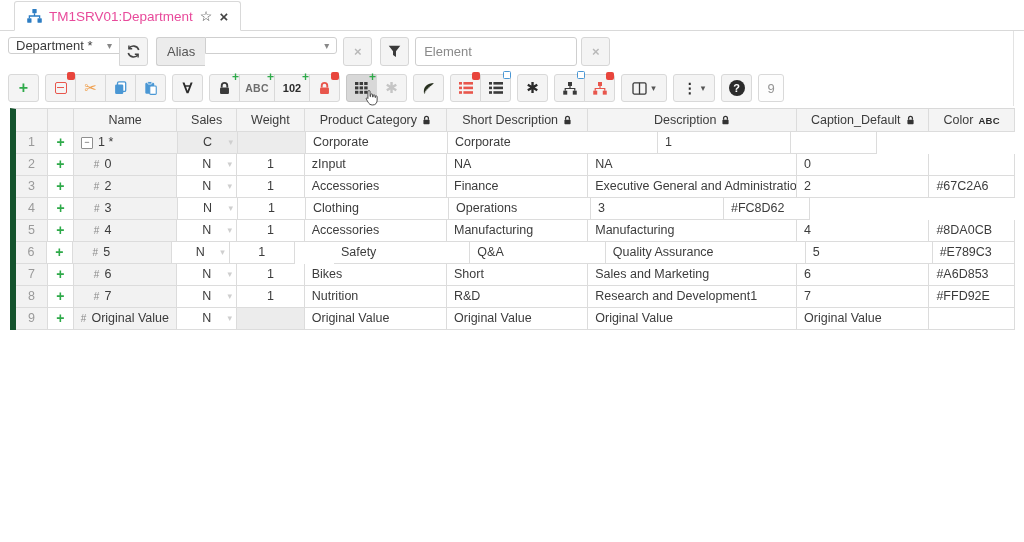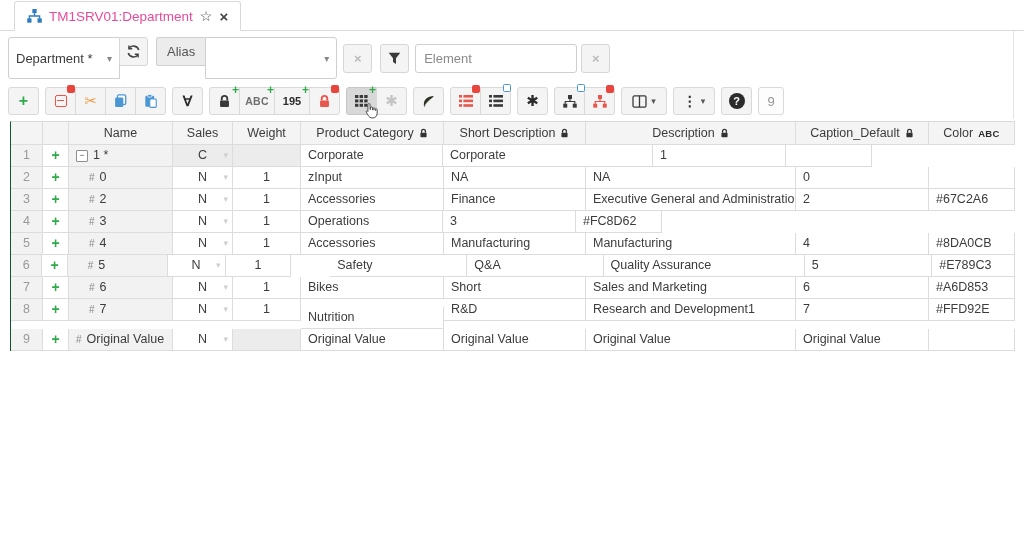--- a/index.html
+++ b/index.html
@@ -17,21 +17,21 @@
   }
   .tab-title { color: #e84a9b; font-size: 13.5px; }
   .tab-star { color: #444; font-size: 14px; cursor: pointer; }
   .tab-close { color: #444; font-size: 15px; font-weight: bold; cursor: pointer; line-height: 1; }
   
   .toolwrap { width: 1014px; border-right: 1px solid #e3e3e3; padding: 6px 0 4px 8px; }
   .trow { display: flex; align-items: center; }
   .trow1 { margin-bottom: 8px; }
   .igroup { display: flex; }
   .selectbox {
-    height: 42px; background: #fff; border: 1px solid #cfcfcf; border-radius: 3px;
+    height: 17px; background: #fff; border: 1px solid #cfcfcf; border-radius: 3px;
     display: flex; align-items: center; padding: 0 7px; cursor: pointer; color: #3c3c3c;
   }
   .selectbox .caret { margin-left: auto; color: #888; font-size: 10px; padding-left: 6px; }
   .sel-dim { width: 112px; border-radius: 3px 0 0 3px; }
   .sel-alias { width: 132px; border-radius: 0 3px 3px 0; }
   .addon {
     height: 29px; background: #ececec; border: 1px solid #cfcfcf; border-right: none;
     border-radius: 3px 0 0 3px; display: flex; align-items: center; padding: 0 10px; color: #555;
   }
   .btn {
@@ -76,21 +76,21 @@
   .badge-del { top: -3px; right: 0px; width: 8px; height: 8px; background: #e8453c; border-radius: 2px;
                color: #fff; font-size: 6px; line-height: 8px; text-align: center; font-weight: bold; }
   .badge-copy { top: -4px; right: -1px; width: 8px; height: 8px; background: #fff; border: 1.4px solid #4a97d4; border-radius: 1.5px; }
   .helpcircle { width: 16px; height: 16px; border-radius: 50%; background: #2b2b2b; color: #fff;
                 font-size: 11px; font-weight: bold; display: flex; align-items: center; justify-content: center; }
   .countbox { width: 26px; height: 28px; margin-left: 6px; background: #fdfdfd; border: 1px solid #d9d9d9;
               border-radius: 3px; color: #949494; display: flex; align-items: center; justify-content: center; }
   .cursor-hand { position: absolute; bottom: -6px; right: -3px; z-index: 6; pointer-events: none; }
   .red { color: #e8564c; } .dark { color: #3a3a3a; }
   
-  .grid { margin: 2px 0 0 10px; width: 1005px; border-top: 1px solid #d9d9d9; border-left: 1px solid #14532d; }
+  .grid { margin: 2px 0 0 10px; width: 1005px; border-top: 1px solid #d9d9d9; border-left: 6px solid #14532d; }
   .grow { display: flex; }
   .gcell {
     border-right: 1px solid #dcdcdc; border-bottom: 1px solid #dcdcdc;
     height: 22px; line-height: 21px; padding: 0 7px; font-size: 12.5px;
     white-space: nowrap; overflow: hidden; background: #fff;
     display: flex; align-items: center;
   }
   .hcell { background: #f4f4f4; height: 23px; justify-content: center; gap: 5px; color: #3c3c3c; }
   .hcell .abc { font-size: 9.5px; font-weight: bold; color: #2b2b2b; letter-spacing: .3px; }
   .numcell { background: #f2f2f2; color: #9a9a9a; justify-content: center; }
@@ -224,21 +224,21 @@
               <rect x="2.2" y="7" width="9.6" height="7" rx="1.2" fill="currentColor"></rect>
             </svg>
         </span>
         <span class="badge badge-add">+</span>
       </div>
       <div class="tbtn wide">
         <span class="glyph-abc">ABC</span>
         <span class="badge badge-add">+</span>
       </div>
       <div class="tbtn wide">
-        <span class="glyph-123">195</span>
+        <span class="glyph-123">102</span>
         <span class="badge badge-add">+</span>
       </div>
       <div class="tbtn">
         <span class="red">
           <svg width="13" height="14" viewBox="0 0 14 15">
               <path d="M4 7V5a3 3 0 0 1 6 0v2" fill="none" stroke="currentColor" stroke-width="2"></path>
               <rect x="2.2" y="7" width="9.6" height="7" rx="1.2" fill="currentColor"></rect>
             </svg>
         </span>
         <span class="badge badge-del"></span>
@@ -487,20 +487,21 @@
       </div>
       <div class="gcell namecell" style="width: 104px;">
         <div class="hash ind">#</div>
         <div class="">3</div>
       </div>
       <div class="gcell typecell" style="width: 60px;">
         <div class="">N</div>
         <div class="tcaret">▾</div>
       </div>
       <div class="gcell wcell" style="width: 68px;">1</div>
+      <div class="gcell" style="width: 143px;">Clothing</div>
       <div class="gcell" style="width: 142px;">Operations</div>
       <div class="gcell" style="width: 133px;">3</div>
       <div class="gcell" style="width: 86px;">#FC8D62</div>
     </div>
     <div class="grow">
       <div class="gcell numcell" style="width: 32px;">5</div>
       <div class="gcell addcell" style="width: 26px;">
         <div class="plus">+</div>
       </div>
       <div class="gcell namecell" style="width: 104px;">
@@ -565,21 +566,21 @@
       </div>
       <div class="gcell namecell" style="width: 104px;">
         <div class="hash ind">#</div>
         <div class="">7</div>
       </div>
       <div class="gcell typecell" style="width: 60px;">
         <div class="">N</div>
         <div class="tcaret">▾</div>
       </div>
       <div class="gcell wcell" style="width: 68px;">1</div>
-      <div class="gcell" style="width: 143px; margin-top: 8px;">Nutrition</div>
+      <div class="gcell" style="width: 143px;">Nutrition</div>
       <div class="gcell" style="width: 142px;">R&amp;D</div>
       <div class="gcell" style="width: 210px;">Research and Development1</div>
       <div class="gcell" style="width: 133px;">7</div>
       <div class="gcell" style="width: 86px;">#FFD92E</div>
     </div>
     <div class="grow">
       <div class="gcell numcell" style="width: 32px;">9</div>
       <div class="gcell addcell" style="width: 26px;">
         <div class="plus">+</div>
       </div>

